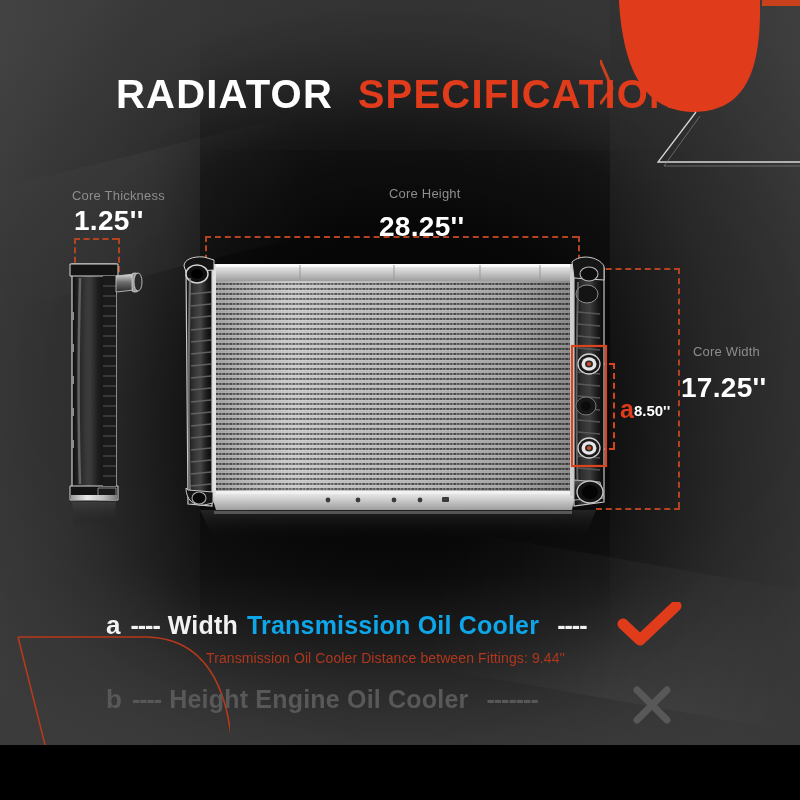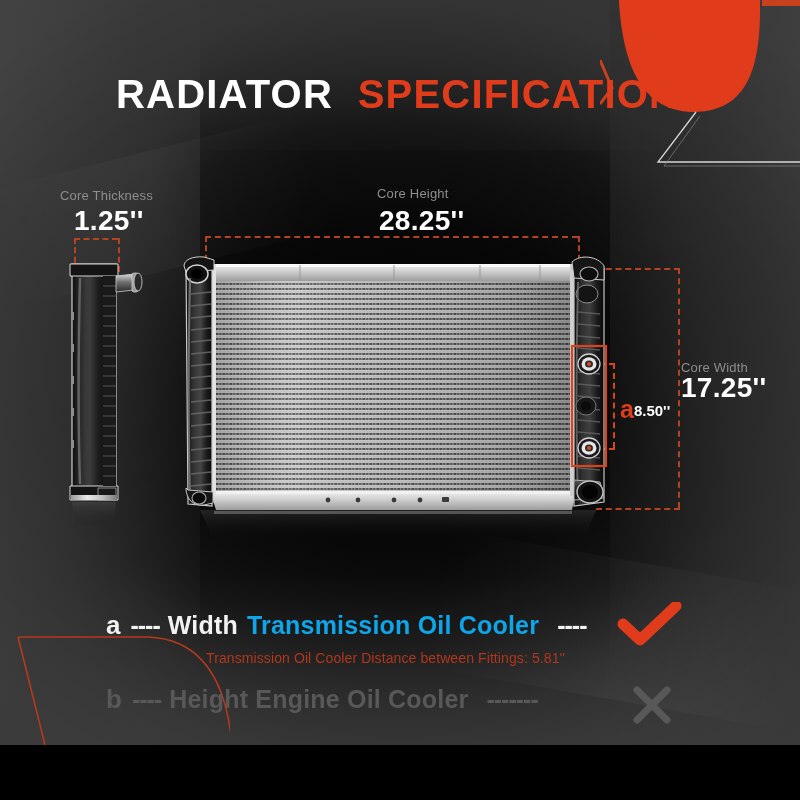--- a/index.html
+++ b/index.html
@@ -75,20 +75,21 @@
   .title .w { color: #ffffff; }
   .title .o { color: #e03c1c; }
 
   
   .dim-cap {
     position: absolute;
     color: #8d8d8d;
     font-size: 13px;
     letter-spacing: .2px;
     white-space: nowrap;
+    margin-left: 12px;
   }
   .dim-val {
     position: absolute;
     color: #ffffff;
     font-size: 28px;
     font-weight: bold;
     letter-spacing: .3px;
     white-space: nowrap;
   }
 
@@ -438,23 +439,23 @@
     <rect x="392" y="98" width="34" height="120" fill="none" stroke="#d8441d" stroke-width="2.2"></rect>
 
     <path d="M 20 262 L 416 262 L 404 292 L 34 292 Z" fill="url(#frontRefl)"></path>
     <rect x="34" y="263" width="358" height="3" fill="#bdbdbd" opacity=".35"></rect>
   </svg>
 
   <div class="dim-cap" style="left:60px; top:188px;">Core Thickness</div>
   <div class="dim-val" style="left:74px; top:205px;">1.25''</div>
 
   <div class="dim-cap" style="left:377px; top:186px;">Core Height</div>
-  <div class="dim-val" style="left:379px; top:205px;">28.25''</div>
-
-  <div class="dim-cap" style="left:681px; top:360px;">Core Width</div>
+  <div class="dim-val" style="left:379px; top:211px;">28.25''</div>
+
+  <div class="dim-cap" style="left:681px; top:344px;">Core Width</div>
   <div class="dim-val" style="left:681px; top:372px;">17.25''</div>
 
   <div class="a-marker" style="left:620px; top:395px;">
     <span class="a-glyph">a</span><span class="a-num">8.50''</span>
   </div>
 
   <div class="legend-row row-a" style="left:106px; top:610px;">
     <span class="lg-letter">a</span>
     <span style="width:10px;"></span>
     <span class="lg-dash">----</span>
@@ -463,21 +464,21 @@
     <span style="width:9px;"></span>
     <span class="lg-text orange">Transmission Oil Cooler</span>
     <span style="width:18px;"></span>
     <span class="lg-dash">----</span>
   </div>
 
   <svg class="mark" style="left:617px; top:602px; width:66px; height:44px;" viewBox="0 0 66 44">
     <path d="M 6 22 L 23 38 L 59 4" fill="none" stroke="#e03c1c" stroke-width="11" stroke-linecap="round" stroke-linejoin="round"></path>
   </svg>
 
-  <div class="legend-sub" style="left:206px; top:650px;">Transmission Oil Cooler Distance between Fittings: 5.81''</div>
+  <div class="legend-sub" style="left:206px; top:650px;">Transmission Oil Cooler Distance between Fittings: 9.44''</div>
 
   <div class="legend-row row-b" style="left:106px; top:684px;">
     <span class="lg-letter">b</span>
     <span style="width:10px;"></span>
     <span class="lg-dash">----</span>
     <span style="width:8px;"></span>
     <span class="lg-text">Height Engine Oil Cooler</span>
     <span style="width:18px;"></span>
     <span class="lg-dash">-------</span>
   </div>

